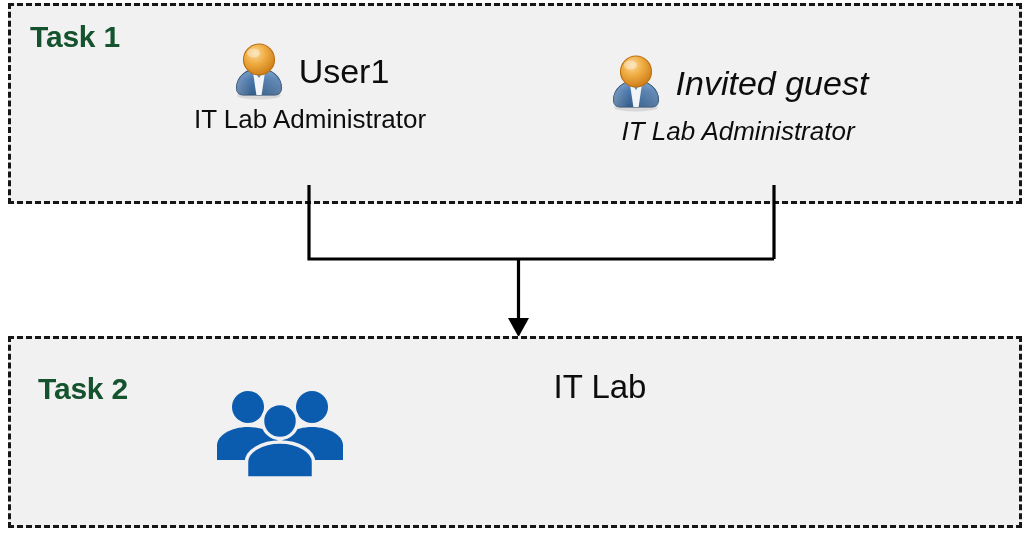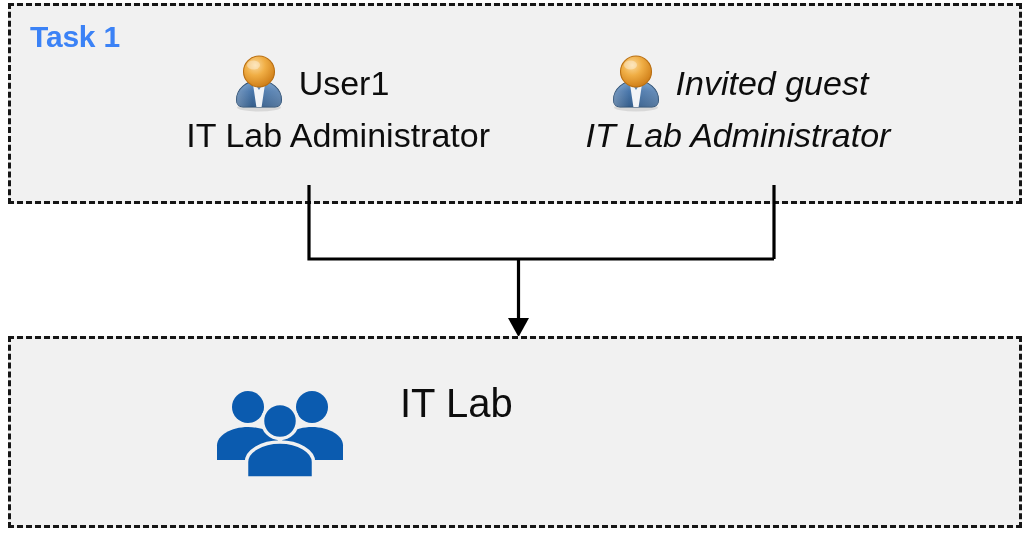--- a/index.html
+++ b/index.html
@@ -17,53 +17,53 @@
     position:absolute;
     background:#F1F1F1;
     border:3px dashed #161616;
     box-sizing:border-box;
   }
   #task1-box{left:8px;  top:3px;   width:1014px; height:201px;}
   #task2-box{left:8px;  top:336px; width:1014px; height:192px;}
 
   .task-label{
     position:absolute;
-    color:#3b82f6;
+    color:#14532d;
     font-weight:bold;
     font-size:30px;
     letter-spacing:-0.2px;
     line-height:1;
     white-space:nowrap;
   }
   #task1-label{left:30px; top:22px;}
   #task2-label{left:38px; top:374px;}
 
   
   .person{
     position:absolute;
     text-align:center;
     white-space:nowrap;
   }
-  #person-user1{left:130px; top:52px; width:360px;text-align:right;}
+  #person-user1{left:130px; top:40px; width:360px;}
   #person-guest{left:538px; top:52px; width:400px;font-style:italic;}
 
   .person-top{
     display:flex;
     align-items:center;
     justify-content:center;
     gap:12px;
     height:62px;
   }
   .person-name{
     font-size:34px;
     color:#0D0D0D;
     line-height:1;
   }
   .person-role{
-    font-size:34px;
+    font-size:26px;
     color:#0D0D0D;
     line-height:1;
     margin-top:4px;
   }
 
   
   .user-icon{
     width:56px;height:58px;
     flex:0 0 auto;
     display:block;
@@ -72,23 +72,24 @@
   
   #group-icon-wrap{
     position:absolute;
     left:212px; top:388px;
     width:136px; height:92px;
   }
   .group-icon{width:136px;height:92px;display:block;}
 
   #group-label{
     position:absolute;
-    left:400px; top:380px;
+    left:400px; top:368px;
     width:400px;
-    font-size:40px;
+    text-align:center;
+    font-size:33px;
     color:#0D0D0D;
     line-height:1.18;
   }
   #group-label .gl-line{display:block;}
 
   
   #connector{
     position:absolute;
     left:0; top:0;
     width:1028px;height:534px;
@@ -176,20 +177,21 @@
 
     <path d="M309 185 L309 259 L774 259 M774 259 L774 185" stroke="#000000" stroke-width="3.2" fill="none"></path>
 
     <path d="M518.5 259 L518.5 325" stroke="#000000" stroke-width="3.2" fill="none"></path>
 
     <path d="M518.5 337 L508 318 L529 318 Z" fill="#000000"></path>
   </svg>
 
   <div id="task2-box" class="task-box"></div>
 
+  <div id="task2-label" class="task-label">Task 2</div>
 
   <div id="group-icon-wrap">
     <svg class="group-icon" viewBox="0 0 136 92">
 
       <circle cx="36" cy="19" r="16" fill="#0B5BAF"></circle>
       <path d="M36 39c-17 0-31 8.6-31 18.3V72h62V57.3C67 47.6 53 39 36 39z" fill="#0B5BAF"></path>
 
       <circle cx="100" cy="19" r="16" fill="#0B5BAF"></circle>
       <path d="M100 39c-17 0-31 8.6-31 18.3V72h62V57.3C131 47.6 117 39 100 39z" fill="#0B5BAF"></path>
 

